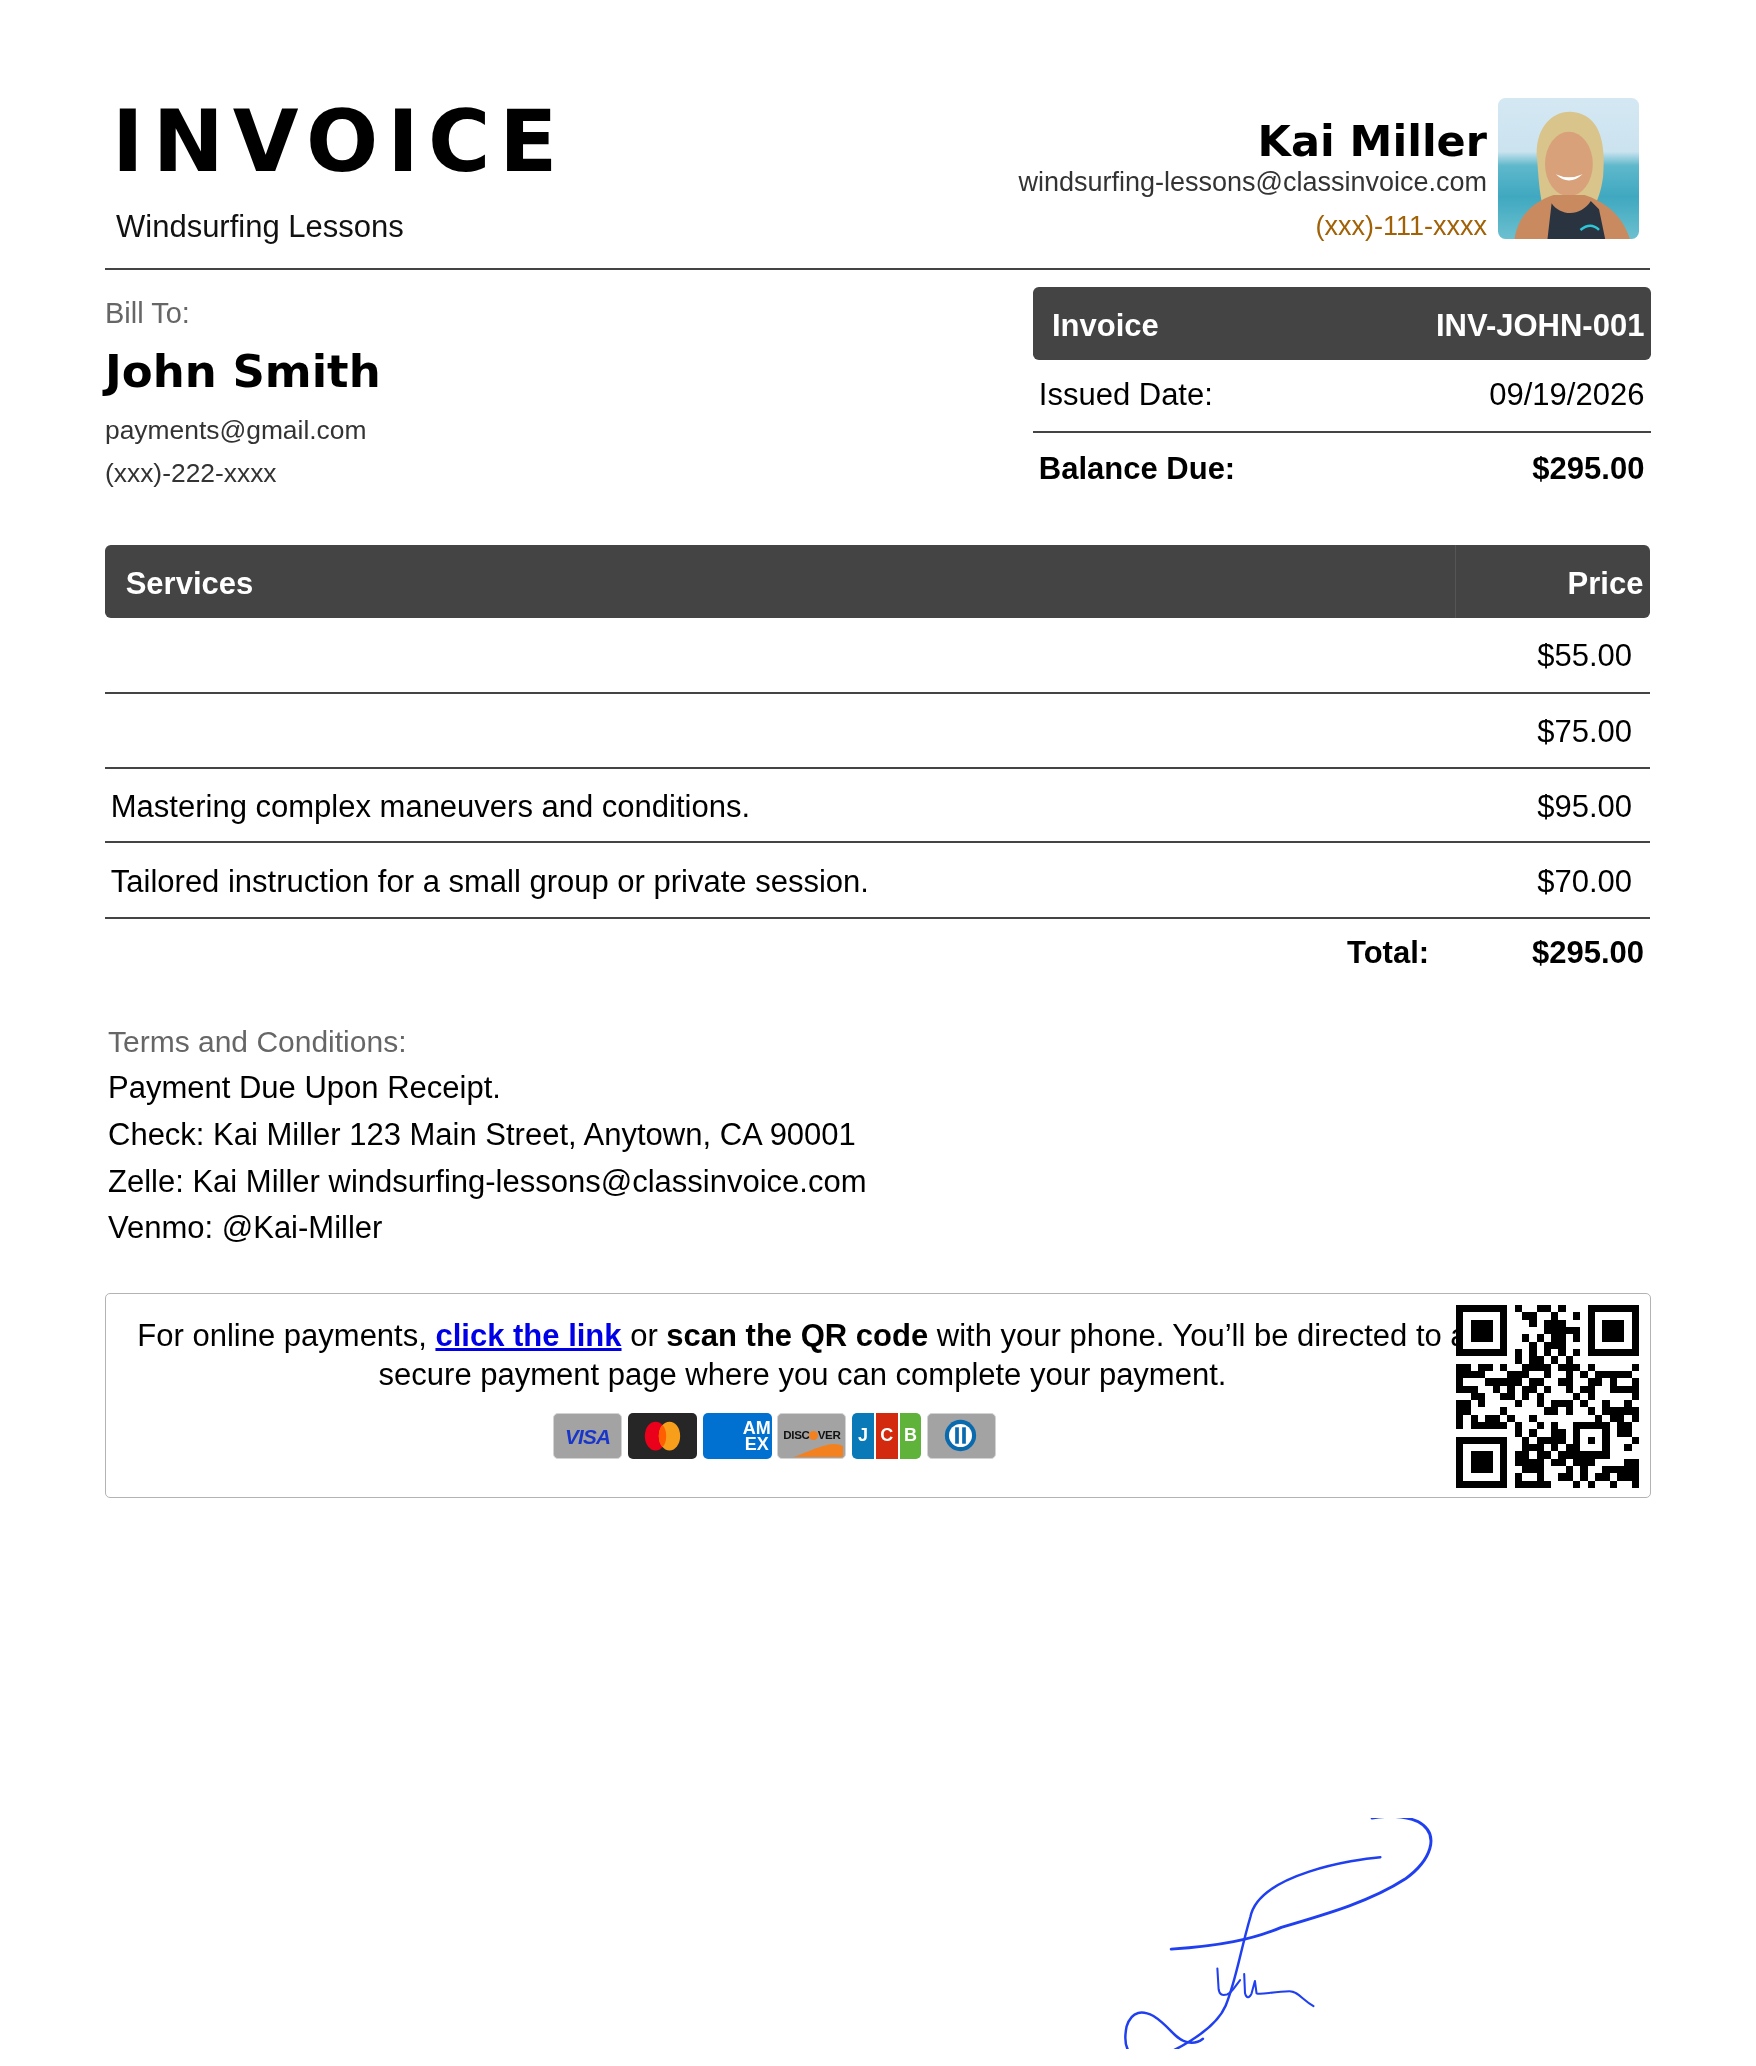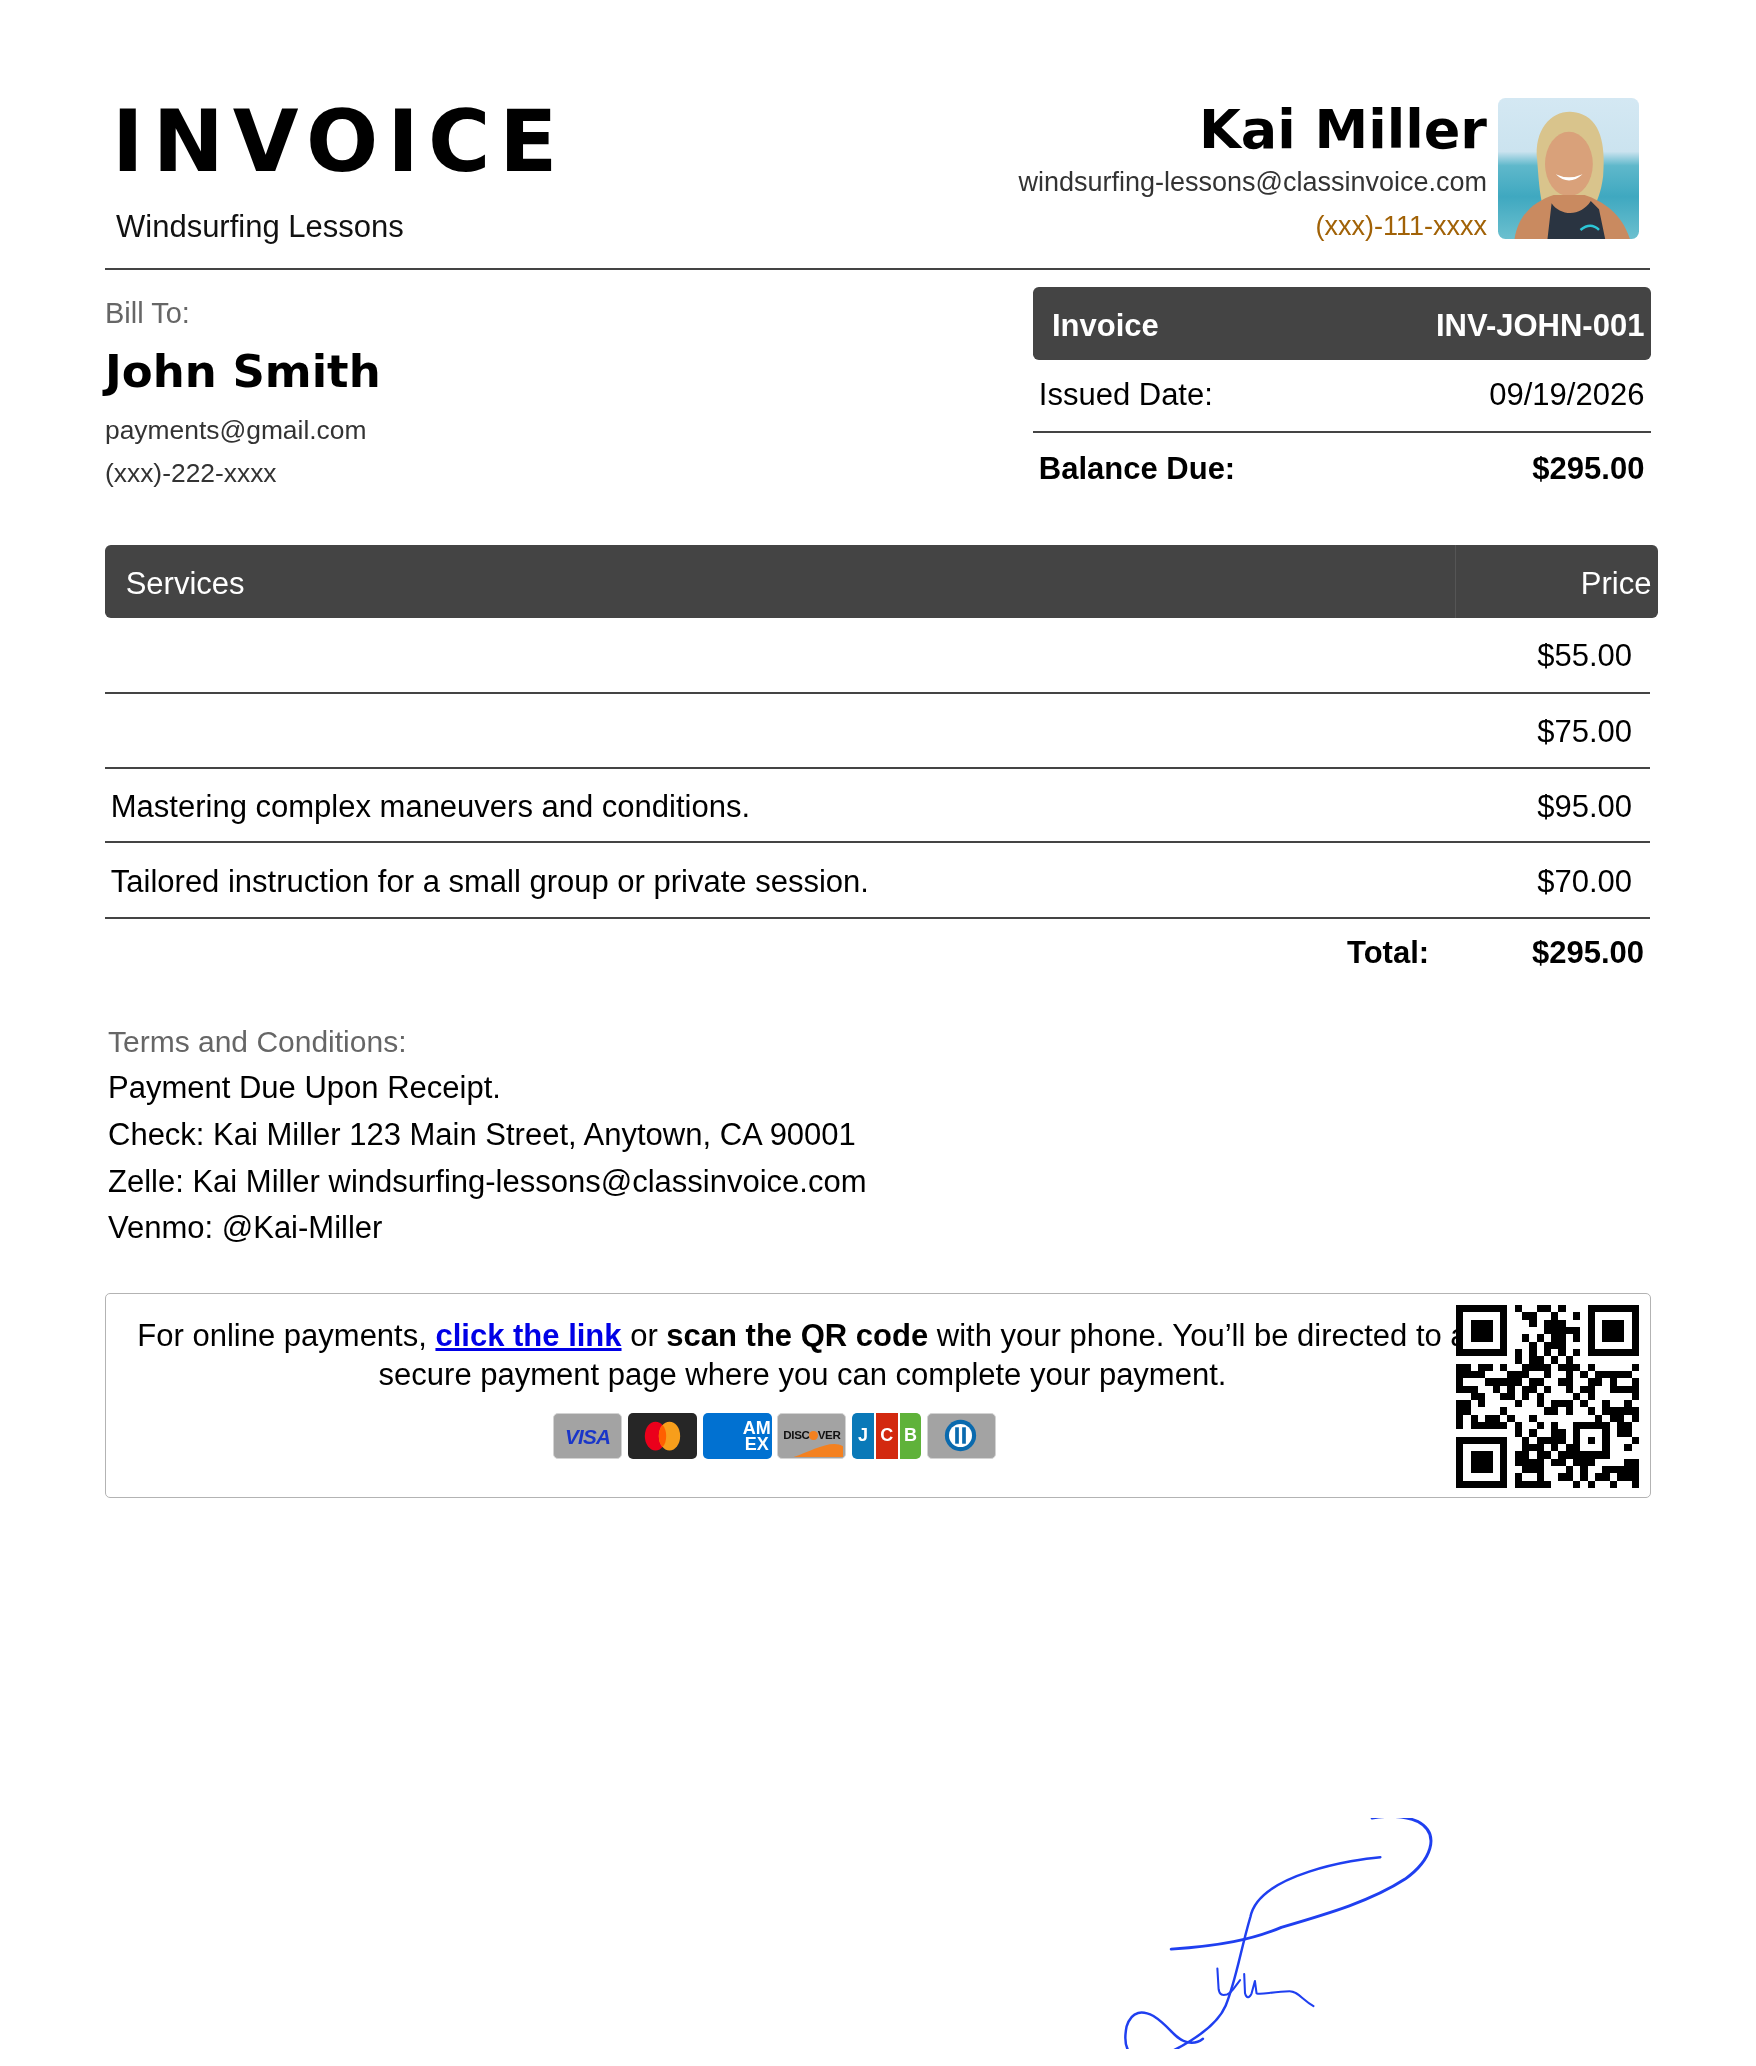--- a/index.html
+++ b/index.html
@@ -4,22 +4,22 @@
 <style>
   html, body { margin: 0; padding: 0; background: #ffffff; }
   body { width: 1756px; height: 2273px; position: relative; overflow: hidden;
          font-family: "Liberation Sans", "DejaVu Sans", sans-serif; color: #000; }
   .abs { position: absolute; }
 
   
   .title { left: 112px; top: 99px; font-family: "DejaVu Sans", sans-serif; font-weight: bold;
            font-size: 85px; letter-spacing: 9px; line-height: 1; color: #000; }
   .subtitle { left: 116px; top: 209px; font-size: 31px; color: #111; }
-  .biz-name { right: 269px; top: 98px; font-family: "DejaVu Sans", sans-serif; font-weight: bold;
-              font-size: 54px; text-align: center; }
+  .biz-name { right: 269px; top: 116px; font-family: "DejaVu Sans", sans-serif; font-weight: bold;
+              font-size: 43px; text-align: center; }
   .biz-email { right: 269px; top: 167px; font-size: 27px; color: #333; text-align: right; }
   .biz-phone { right: 269px; top: 211px; font-size: 27px; color: #a16207; text-align: right; }
   .photo { left: 1498px; top: 98px; width: 141px; height: 141px; border-radius: 7.4px; overflow: hidden;
            background: linear-gradient(180deg, #d4e8f3 0%, #cbe3ef 38%, #5fb8cb 48%, #3fa8c0 70%, #6cc0cf 100%); }
   .photo svg { display: block; }
   .header-rule { left: 105px; top: 268px; width: 1545px; height: 1.7px; background: #444; }
 
   
   .bill-label { left: 105px; top: 297px; font-size: 29px; color: #666; }
   .client-name { left: 105px; top: 345px; font-family: "DejaVu Sans", sans-serif; font-weight: bold; font-size: 45px; }
@@ -32,21 +32,21 @@
   .info-head .l { position: absolute; left: 19px; top: 20.7px; }
   .info-head .r { position: absolute; right: 6.6px; top: 20.7px; }
   .info-row { left: 1033px; width: 618px; height: 66px; font-size: 31px; }
   .info-row .l { position: absolute; left: 5.8px; top: 17.4px; }
   .info-row .r { position: absolute; right: 6.6px; top: 17.4px; }
   .info-row.bold { font-weight: bold; }
   .info-rule { left: 1033px; top: 431px; width: 618px; height: 1.7px; background: #444; }
 
   
   .tbl-head { left: 105px; top: 545px; width: 1545px; height: 73px; background: #444; border-radius: 5.8px;
-              color: #fff; font-weight: normal; font-size: 31px; padding-left: 8px; }
+              color: #fff; font-weight: bold; font-size: 31px; }
   .tbl-head .col-div { position: absolute; left: 1350px; top: 0; width: 0.8px; height: 73px; background: #555; }
   .tbl-head .l { position: absolute; left: 20.7px; top: 20.7px; }
   .tbl-head .r { position: absolute; right: 6.6px; top: 20.7px; }
   .tbl-row { left: 105px; width: 1545px; height: 75px; font-size: 31px; }
   .tbl-row .desc { position: absolute; left: 5.8px; top: 20.7px; }
   .tbl-row .price { position: absolute; right: 18px; top: 20.7px; }
   .tbl-rule { left: 105px; width: 1545px; height: 1.7px; background: #444; }
   .total-label { left: 1347px; top: 935px; font-weight: bold; font-size: 31px; }
   .total-value { right: 112px; top: 935px; font-weight: bold; font-size: 31px; }
 

